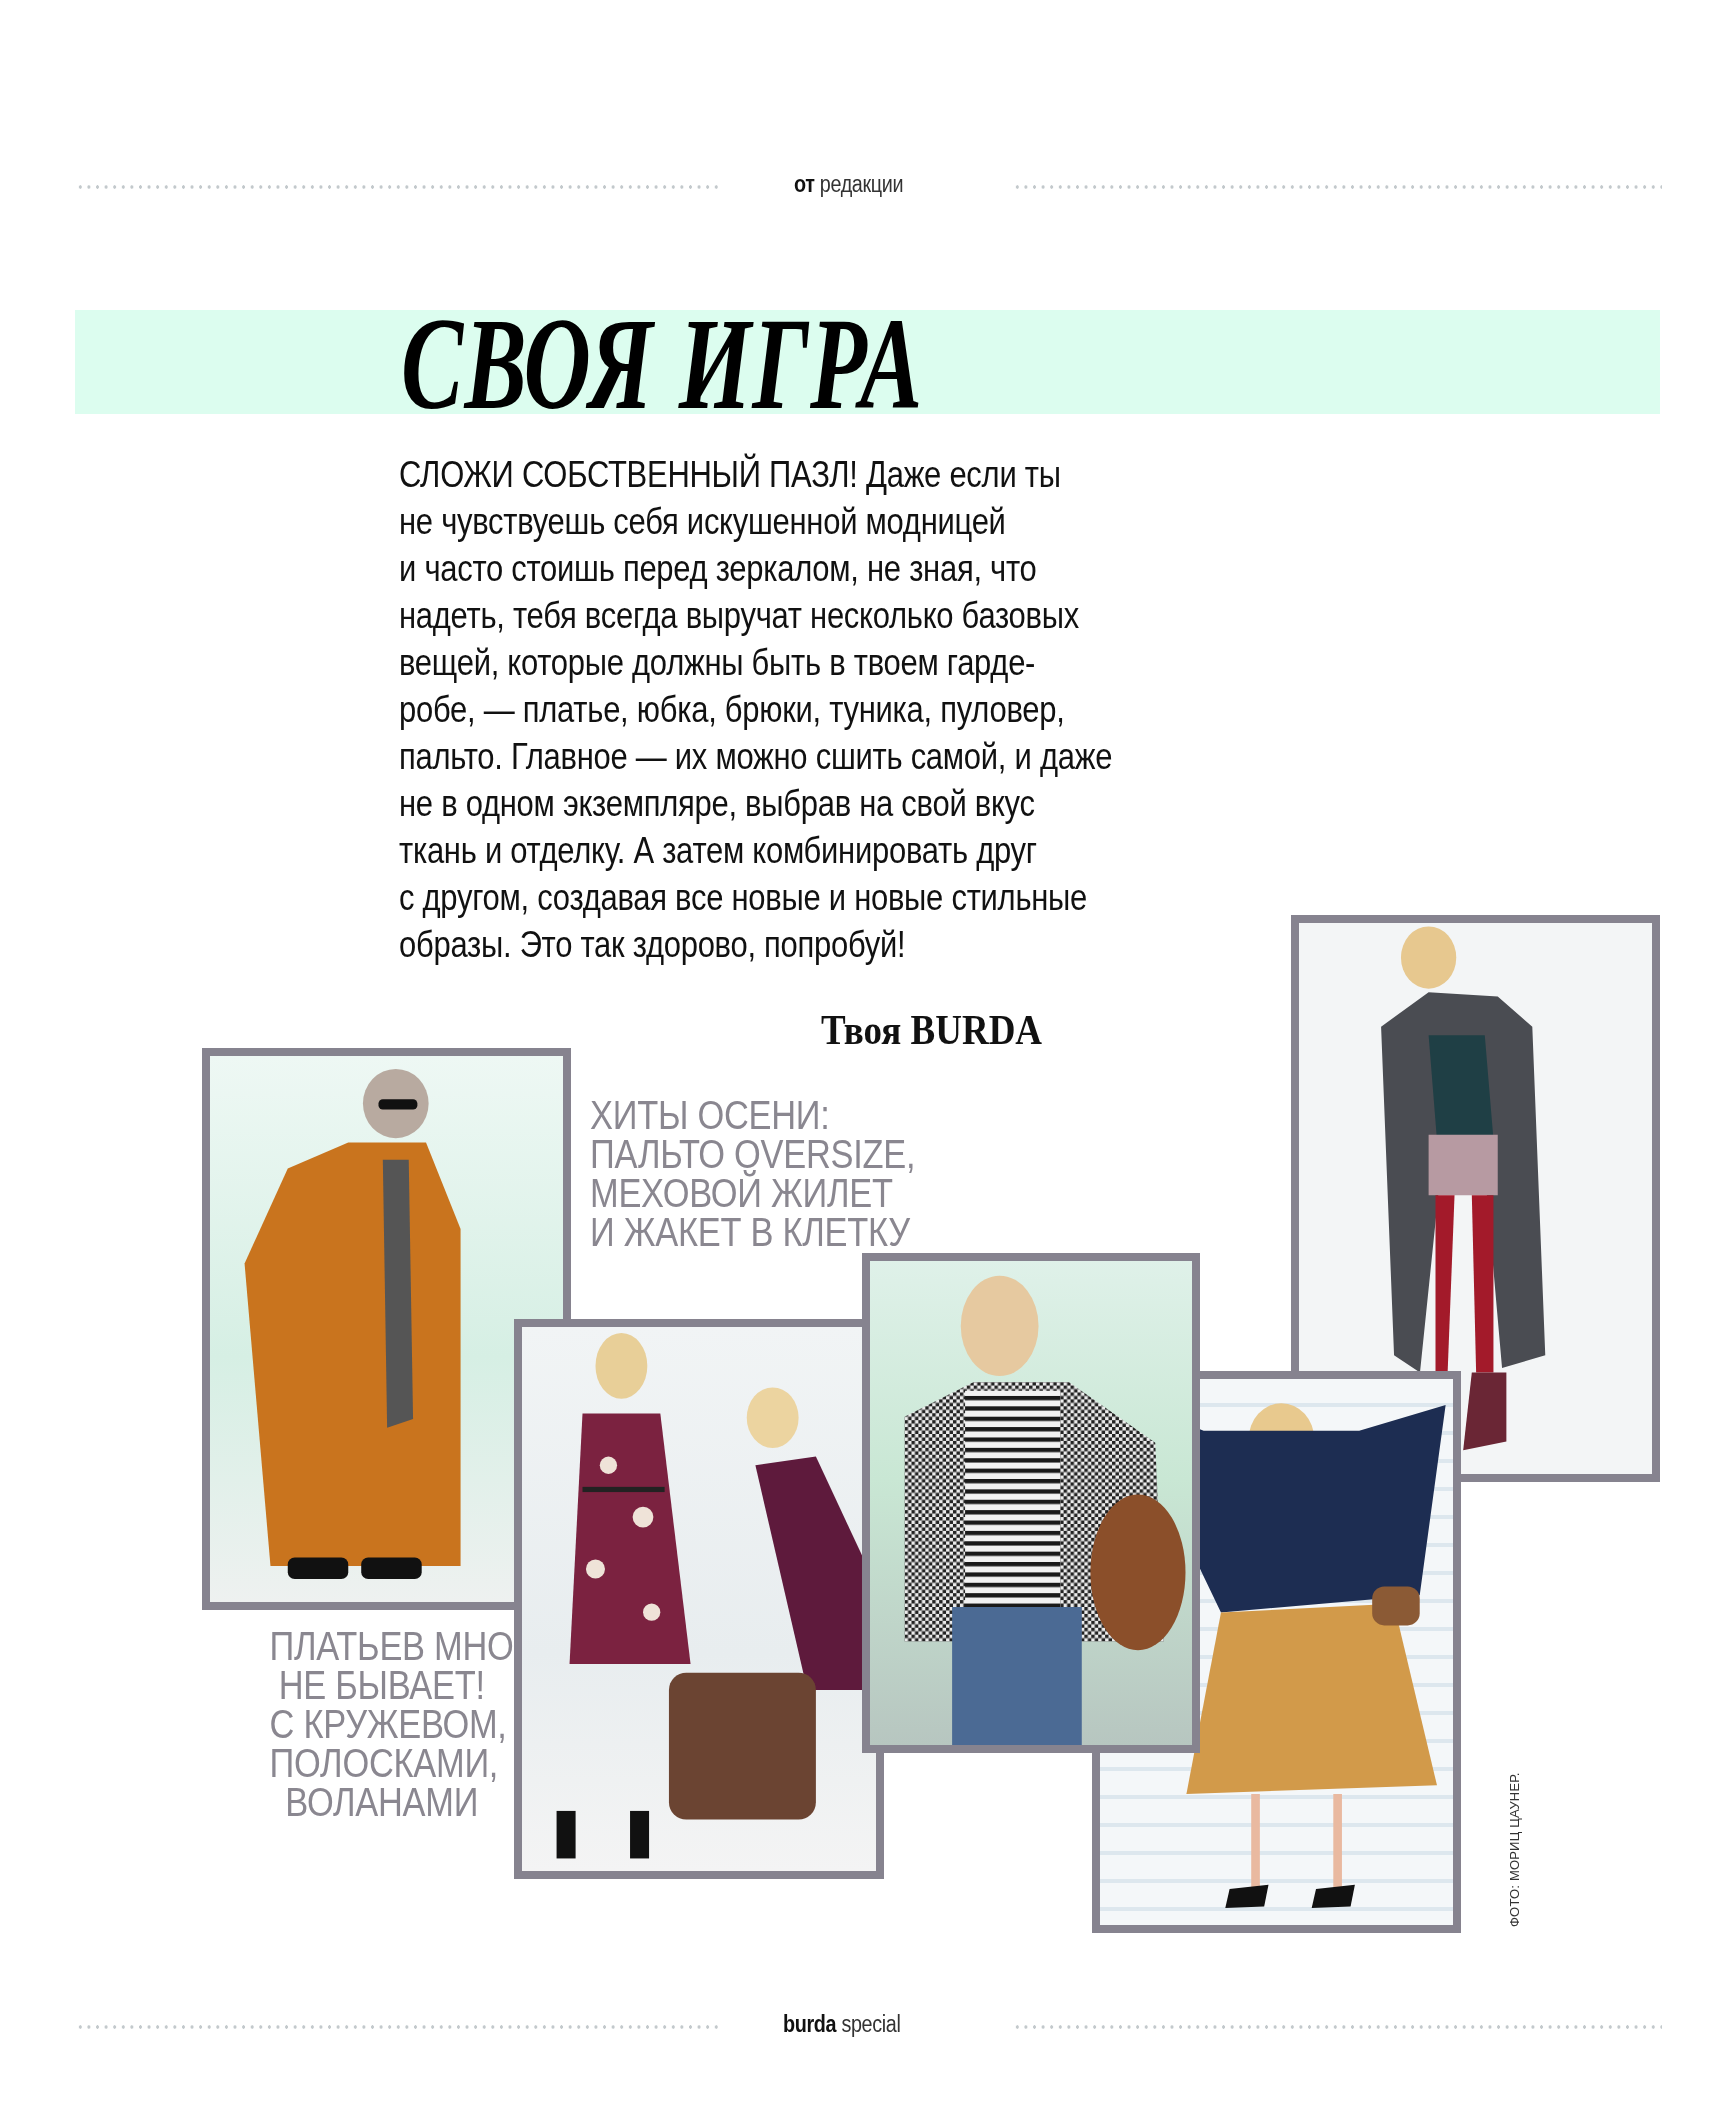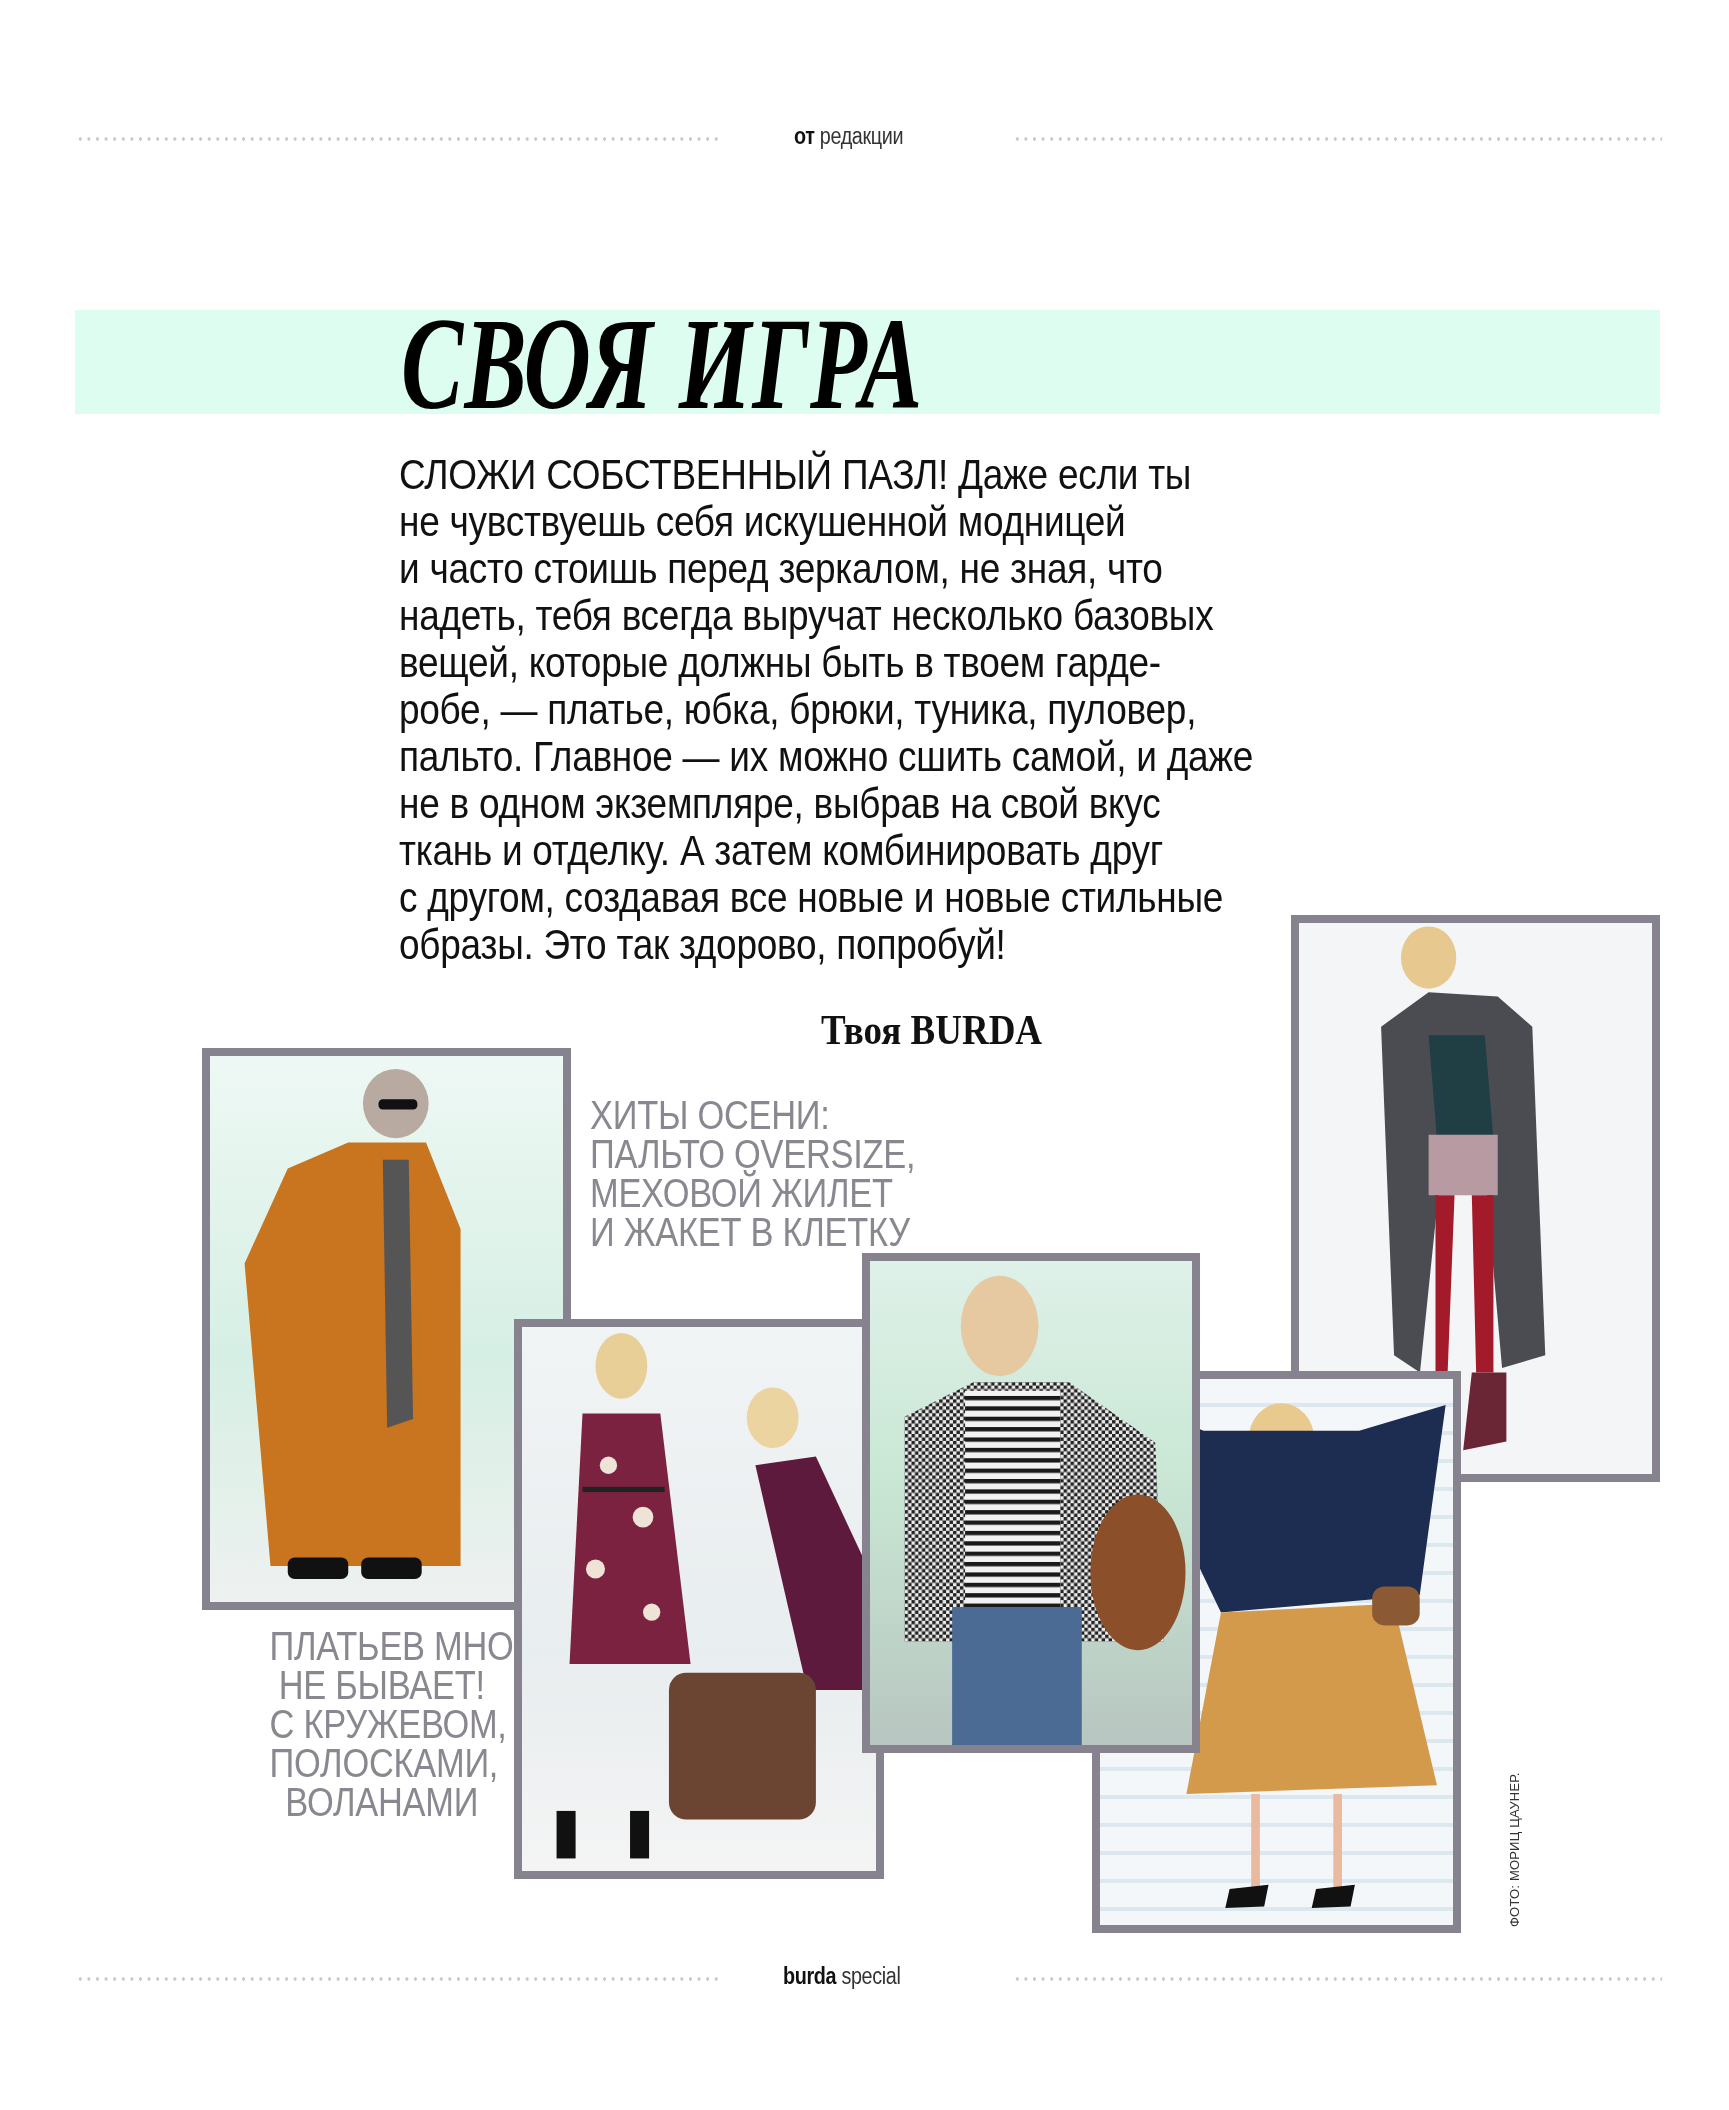--- a/index.html
+++ b/index.html
@@ -1,33 +1,33 @@
 <!DOCTYPE html>
 <html style="font-size:14px"><head>
   <meta charset="utf-8">
   <style>
     * { margin: 0; padding: 0; box-sizing: border-box; }
     html, body { width: 1729px; height: 2111px; background: #ffffff; overflow: hidden; }
     body { position: relative; font-family: "Liberation Sans", sans-serif; color: #111; }
 
-    .rule-row { position: absolute; left: 0; width: 1712px; height: 35px; }
+    .rule-row { position: absolute; left: 0; width: 1712px; height: 35px; margin-top: 48px; }
     .dots { position: absolute; top: 16.4px; height: 3.5px;
       background-image: radial-gradient(circle, #c3c9cc 1.4px, transparent 1.7px);
       background-size: 8.6px 3.5px; background-repeat: repeat-x; }
     .rule-label { position: absolute; top: 1.7px; font-size: 23px; letter-spacing: -0.4px;
       transform: scaleX(0.86); transform-origin: left center; white-space: nowrap; }
     .rule-label b { font-weight: 700; color: #111; }
     .rule-label span.light { font-weight: 400; color: #333; }
 
     .title-band { position: absolute; left: 75px; top: 310px; width: 1585px; height: 104px; background: #dcfdef; }
     .title { position: absolute; left: 401px; top: 309px; font-family: "Liberation Serif", serif;
       font-style: italic; font-size: 126px; line-height: 104px; letter-spacing: 1.7px;
       transform: scaleX(0.74) scaleY(1.05); transform-origin: left top; white-space: nowrap; color: #000; }
 
-    .lead { position: absolute; left: 399px; top: 451px; width: 865px; font-size: 43px; line-height: 47px;
+    .lead { position: absolute; left: 399px; top: 451px; width: 865px; font-size: 36px; line-height: 47px;
       color: #111; letter-spacing: -0.3px; }
     .lead .line { display: block; white-space: nowrap; transform: scaleX(0.86); transform-origin: left center; }
 
     .signature { position: absolute; left: 821px; top: 1005px; font-family: "Liberation Serif", serif;
       font-weight: 700; font-size: 43px; white-space: nowrap; transform: scaleX(0.86); transform-origin: left top; }
 
     .frame { position: absolute; background: #86838f; padding: 7.8px; }
     .photo { width: 100%; height: 100%; position: relative; overflow: hidden; }
 
     .caption { position: absolute; font-size: 40px; line-height: 39px; color: #8a8790; letter-spacing: -0.3px; }

